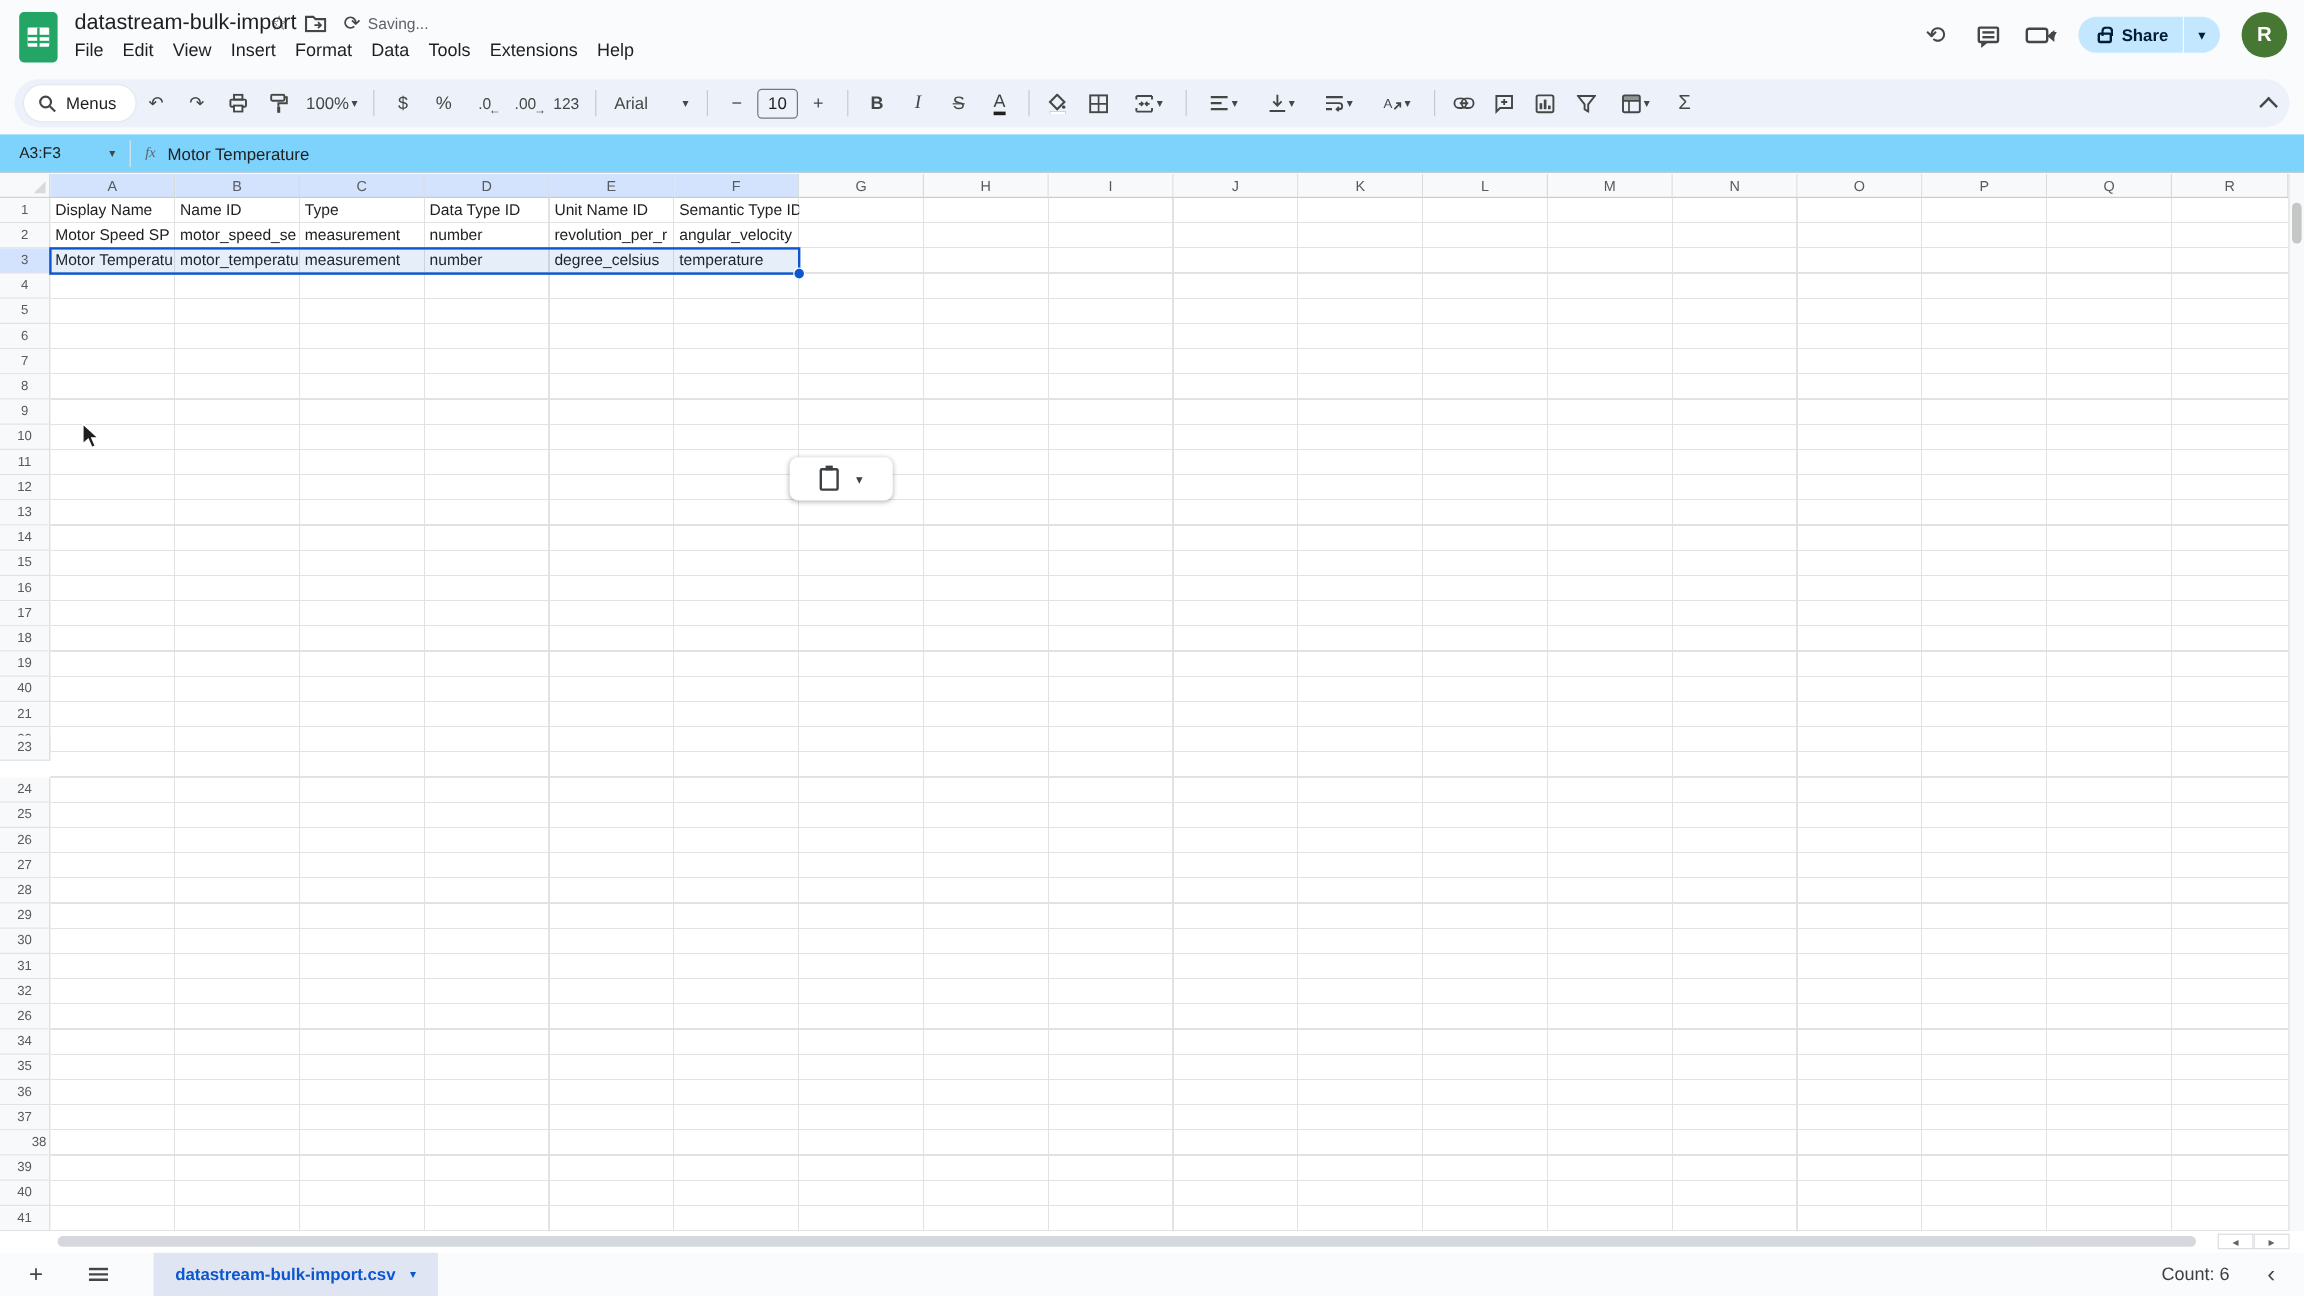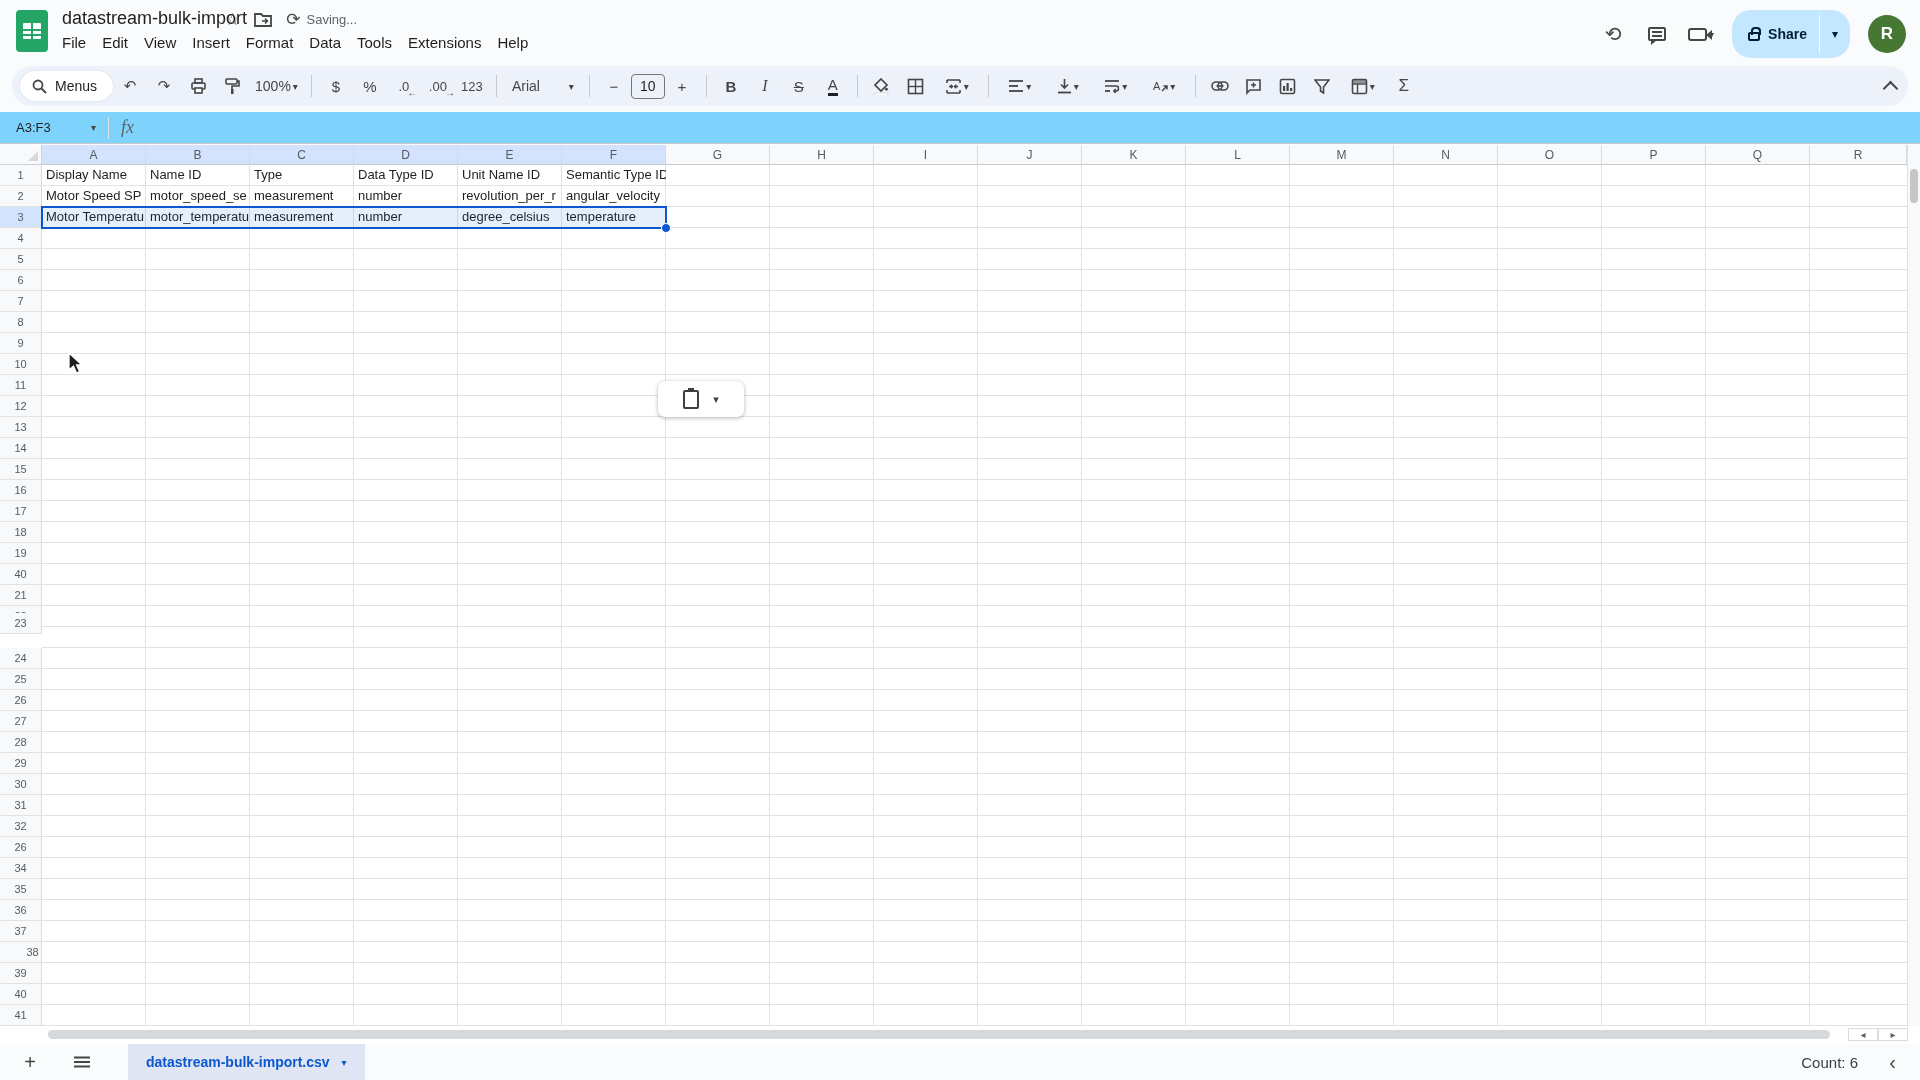--- a/index.html
+++ b/index.html
@@ -19,21 +19,21 @@
   .saving { display:flex; align-items:center; gap:6px; color:#5f6368; font-size:13px; }
   .menubar { position:absolute; left:54px; top:30px; display:flex; }
   .menu-item { padding:4px 8px; font-size:15px; color:#1f1f1f; border-radius:6px; cursor:pointer; }
   .top-right { position:absolute; right:14px; top:10px; display:flex; align-items:center; gap:18px; }
   .tr-icon { width:26px; height:26px; display:flex; align-items:center; justify-content:center; color:#444746; font-size:20px; cursor:pointer; }
   .bubble { width:18px; height:14px; border:2px solid #444746; border-radius:2px; position:relative; }
   .bubble:before { content:""; position:absolute; left:1px; bottom:-6px; border-left:6px solid #444746; border-bottom:5px solid transparent; }
   .bubble:after { content:""; position:absolute; left:2px; top:2px; width:10px; height:2px; background:#444746; box-shadow:0 4px 0 #444746; }
   .cam { width:19px; height:13px; border:2px solid #444746; border-radius:3px; position:relative; }
   .cam:before { content:""; position:absolute; right:-7px; top:0px; border-right:6px solid #444746; border-top:5px solid transparent; border-bottom:5px solid transparent; }
-  .share-btn { display:flex; align-items:center; height:48px; background:#c2e7ff; border-radius:19px; overflow:hidden; cursor:pointer; }
+  .share-btn { display:flex; align-items:center; height:30px; background:#c2e7ff; border-radius:19px; overflow:hidden; cursor:pointer; }
   .share-main { display:flex; align-items:center; gap:8px; padding:0 12px 0 16px; }
   .share-label { font-size:14px; font-weight:600; color:#001d35; }
   .share-sep { width:1px; height:38px; background:#f9fbfd; }
   .share-caret { padding:0 12px; color:#001d35; font-size:12px; }
   .lock { width:12px; height:9px; border:2px solid #001d35; border-radius:2px; position:relative; margin-top:5px; }
   .lock:before { content:""; position:absolute; left:1px; top:-7px; width:6px; height:6px; border:2px solid #001d35; border-bottom:none; border-radius:4px 4px 0 0; }
   .avatar { width:38px; height:38px; border-radius:50%; background:#467733; color:#fff; font-size:17px; font-weight:700; display:flex; align-items:center; justify-content:center; cursor:pointer; }
 
   
   .toolbar { position:absolute; left:12px; top:66px; width:1896px; height:40px; background:#edf2fa; border-radius:20px; display:flex; align-items:center; padding-left:8px; color:#444746; }
@@ -51,21 +51,21 @@
   .dec { font-size:13px; position:relative; }
   .dec small { position:absolute; bottom:-4px; right:-8px; font-size:10px; }
   .toolbar-collapse { position:absolute; right:22px; top:78px; width:16px; height:16px; cursor:pointer; }
   .toolbar-collapse:before { content:""; position:absolute; left:3px; top:5px; width:9px; height:9px; border-left:2px solid #444746; border-top:2px solid #444746; transform:rotate(45deg); }
   svg.ico { display:block; }
 
   
   .formulabar { position:absolute; left:0; top:112px; width:1920px; height:32px; background:#7dd3fc; display:flex; align-items:center; border-bottom:1px solid #c7c7c7; }
   .namebox { width:104px; display:flex; align-items:center; justify-content:space-between; padding:0 8px 0 16px; font-size:13px; color:#202124; cursor:pointer; }
   .fb-div { width:1px; height:22px; background:#e0e3e6; margin:0 4px; }
-  .fx { font-style:italic; font-family:"Liberation Serif", serif; font-size:18px; color:#5f6368; margin:0 10px 0 8px; }
+  .fx { font-style:italic; font-family:"Liberation Serif", serif; font-size:12px; color:#5f6368; margin:0 10px 0 8px; }
   .fb-value { font-size:14px; color:#202124; flex:1; }
 
   
   .grid { position:absolute; left:0; top:145px; width:1907px; height:881px; background:#fff; }
   .corner { position:absolute; left:0; top:0; width:42px; height:20px; background:#f8f9fa; border-right:1px solid #d0d3d6; border-bottom:1px solid #d0d3d6; }
   .corner:after { content:""; position:absolute; right:3px; bottom:3px; border-left:10px solid transparent; border-bottom:10px solid #d7dadd; }
   .colhead { position:absolute; top:0; height:20px; background:#f8f9fa; border-right:1px solid #d9dcdf; border-bottom:1px solid #c9cccf; font-size:12px; color:#575b5f; display:flex; align-items:center; justify-content:center; cursor:pointer; }
   .colhead.sel { background:#d3e3fd; }
   .rowhead { position:absolute; left:0; width:42px; background:#f8f9fa; border-right:1px solid #d9dcdf; border-bottom:1px solid #e2e2e2; font-size:11px; color:#575b5f; display:flex; align-items:center; justify-content:center; cursor:pointer; }
   .rowhead.sel { background:#d3e3fd; }
@@ -303,20 +303,21 @@
   </div>
   <span class="toolbar-collapse"></span>
 
   <div class="formulabar">
     <div class="namebox">
       <span>A3:F3</span>
         <span class="caret">▾</span>
     </div>
     <div class="fb-div"></div>
     <span class="fx">fx</span>
+    <div class="fb-value">Motor Temperature</div>
   </div>
 
   <div class="grid">
     <div class="corner"></div>
     <div id="colheads">
         <div class="colhead sel" style="left: 42px; width: 104px;">A</div>
         <div class="colhead sel" style="left: 146px; width: 104px;">B</div>
         <div class="colhead sel" style="left: 250px; width: 104px;">C</div>
         <div class="colhead sel" style="left: 354px; width: 104px;">D</div>
         <div class="colhead sel" style="left: 458px; width: 104px;">E</div>

